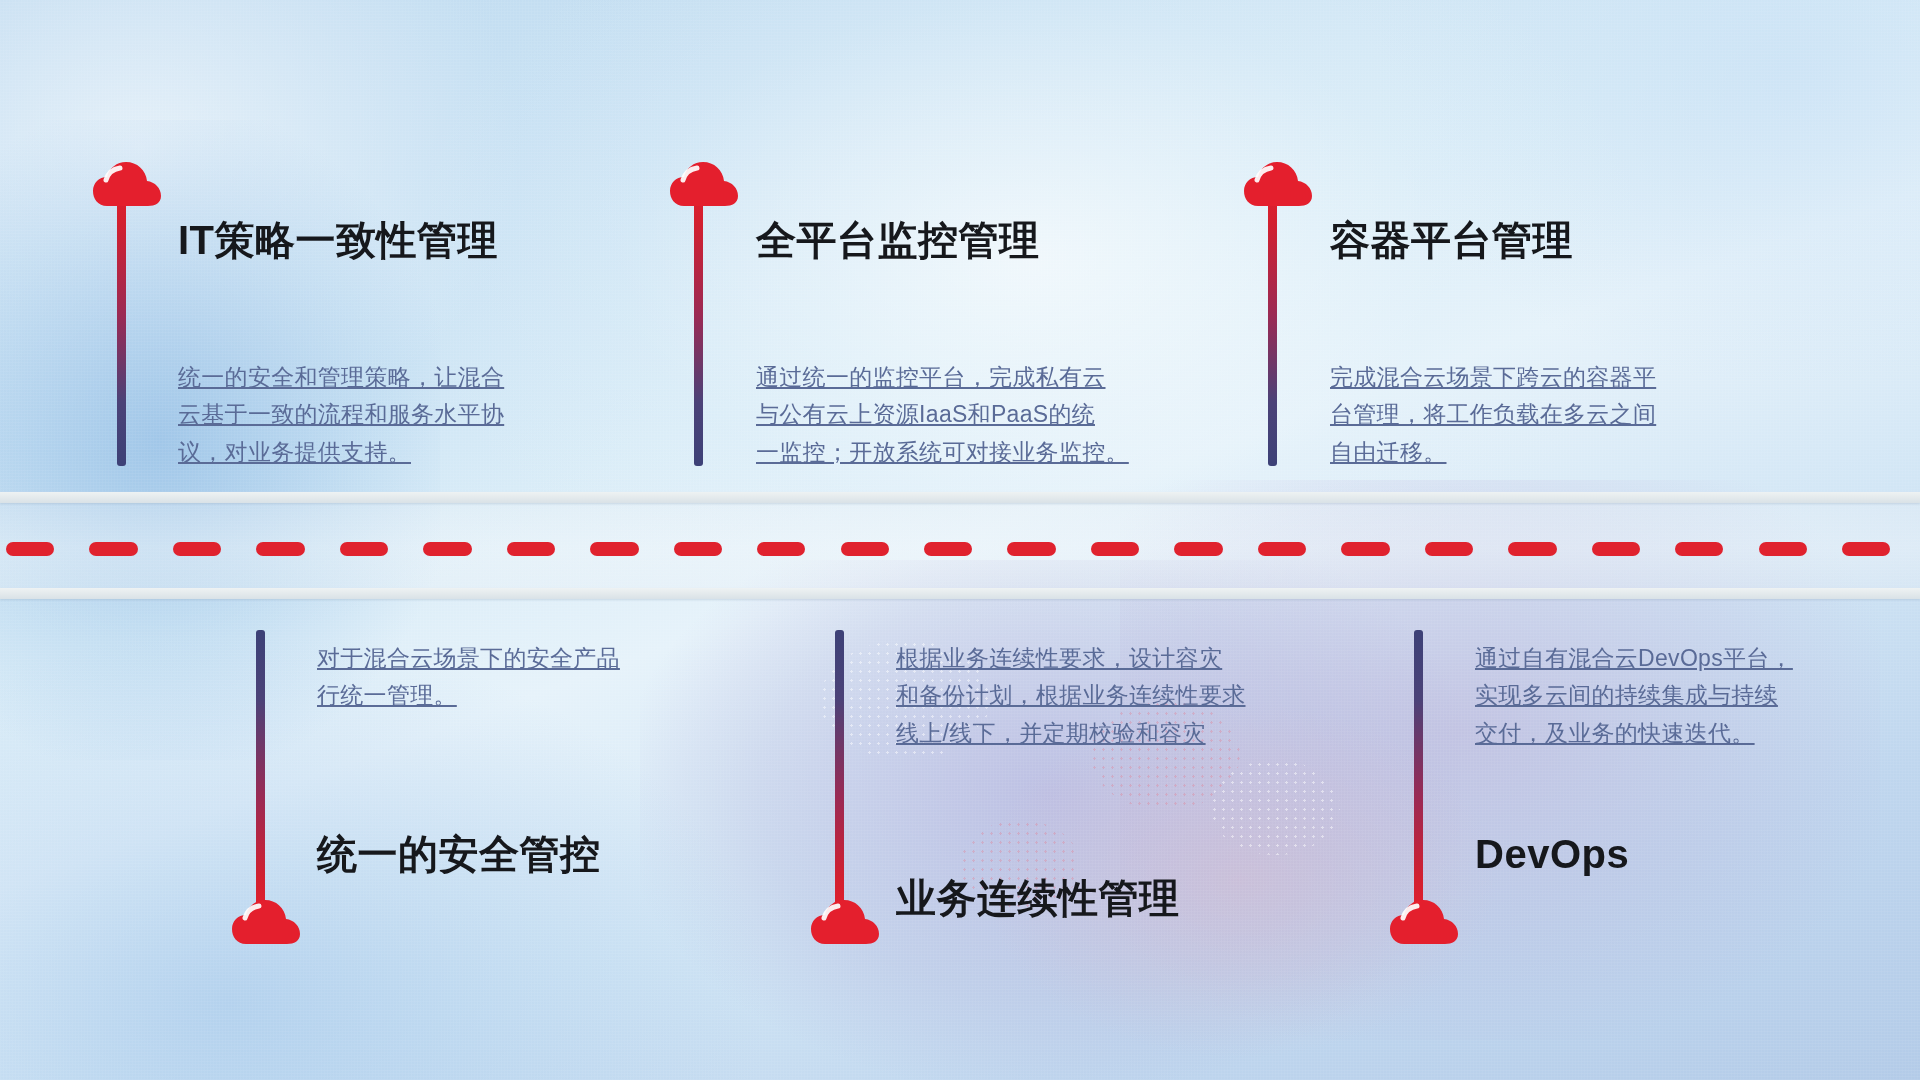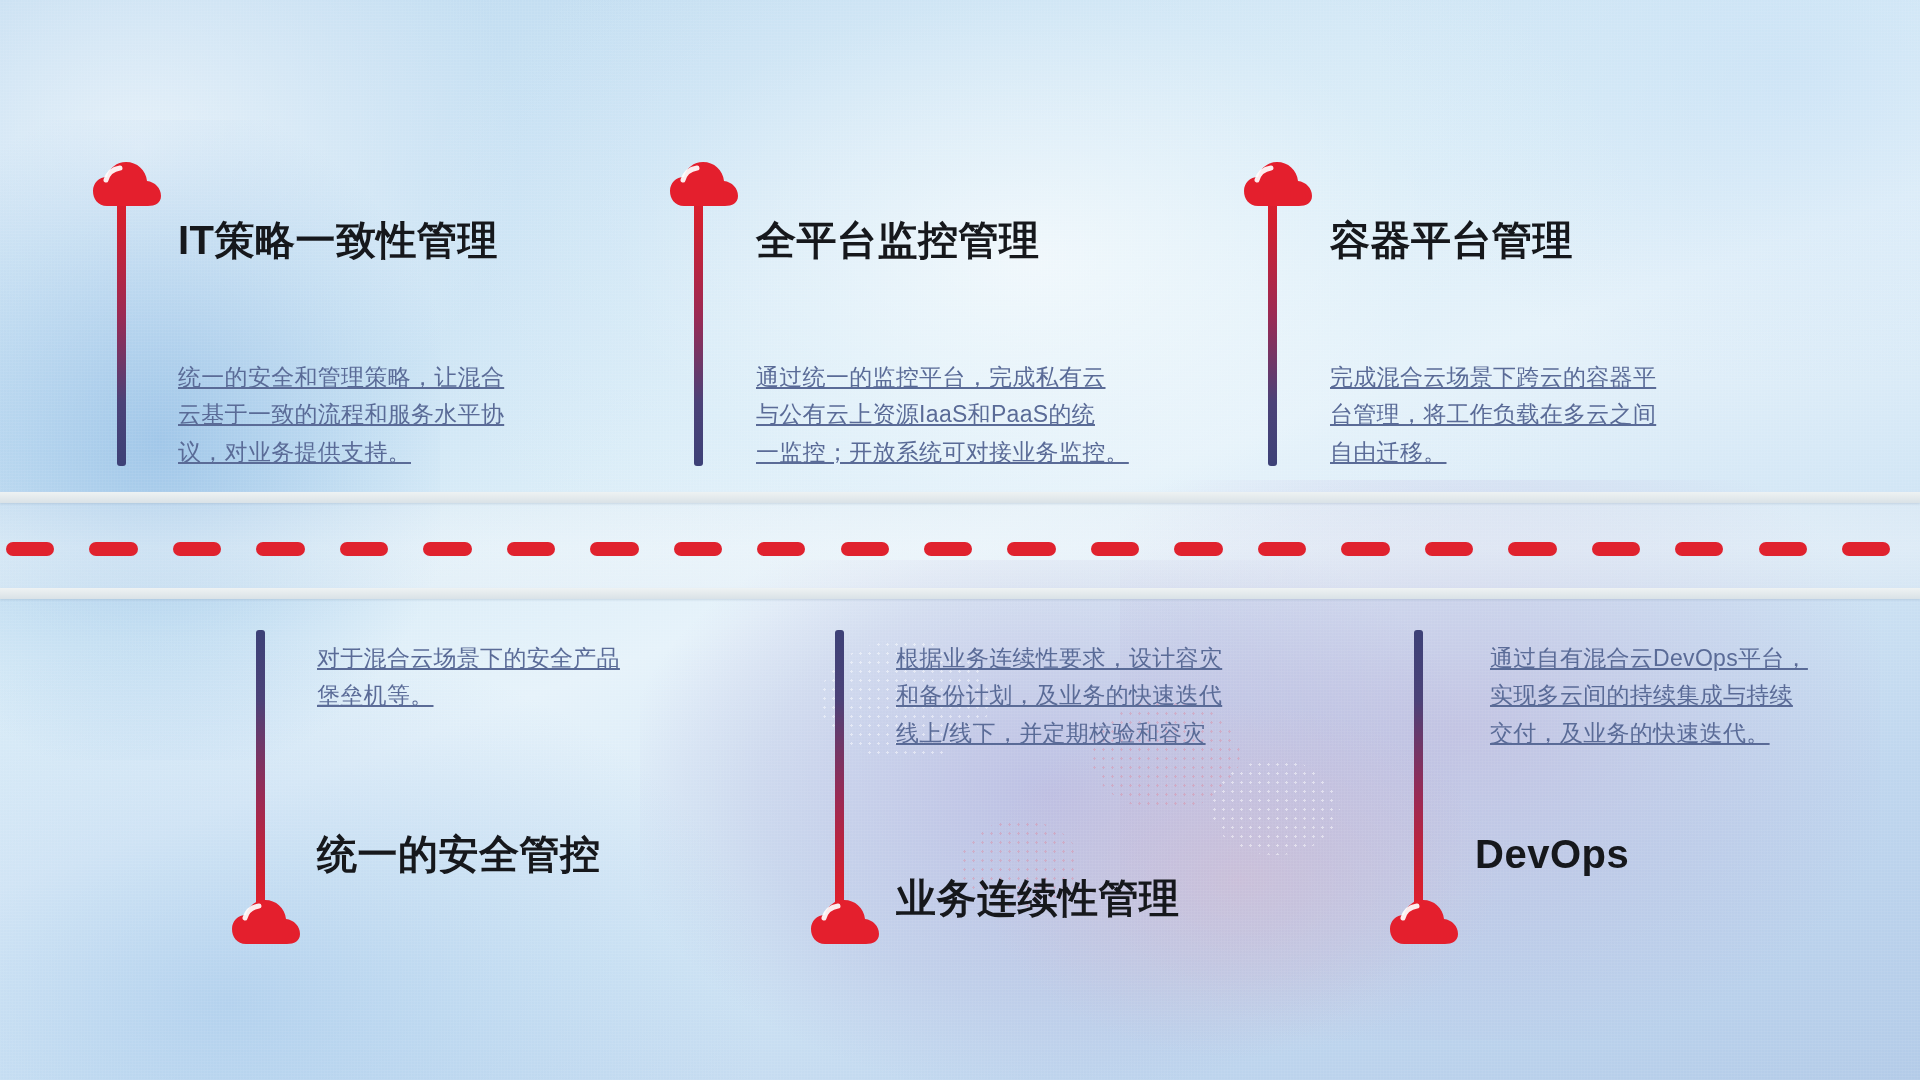--- a/index.html
+++ b/index.html
@@ -274,50 +274,50 @@
   <div class="item">
     <div class="stem up" style="left:256px; top:630px; height:290px;"></div>
     <div class="cloud" style="left:232px; top:898px;">
       <svg viewBox="0 0 68 50" xmlns="http://www.w3.org/2000/svg">
         <path d="M14 46 C5 46 0 39 0 31 C0 23 6 17 14 17 C16 8 24 2 33 2 C44 2 53 10 54 21 C62 22 68 28 68 36 C68 43 62 46 55 46 Z" fill="#e41f2d"></path>
         <path d="M13 20 C15 13 20 9 27 8" fill="none" stroke="#ffffff" stroke-width="5" stroke-linecap="round" opacity="0.92"></path>
       </svg>
     </div>
     <div class="item-body" style="left:317px; top:640px;">
       <span>对于混合云场景下的安全产品</span>
-      <span>堡垒机等。</span>
+      <span>行统一管理。</span>
     </div>
     <div class="item-title" style="left:317px; top:832px;">统一的安全管控</div>
   </div>
 
   <div class="item">
     <div class="stem up" style="left:835px; top:630px; height:290px;"></div>
     <div class="cloud" style="left:811px; top:898px;">
       <svg viewBox="0 0 68 50" xmlns="http://www.w3.org/2000/svg">
         <path d="M14 46 C5 46 0 39 0 31 C0 23 6 17 14 17 C16 8 24 2 33 2 C44 2 53 10 54 21 C62 22 68 28 68 36 C68 43 62 46 55 46 Z" fill="#e41f2d"></path>
         <path d="M13 20 C15 13 20 9 27 8" fill="none" stroke="#ffffff" stroke-width="5" stroke-linecap="round" opacity="0.92"></path>
       </svg>
     </div>
     <div class="item-body" style="left:896px; top:640px;">
       <span>根据业务连续性要求，设计容灾</span>
-      <span>和备份计划，及业务的快速迭代</span>
+      <span>和备份计划，根据业务连续性要求</span>
       <span>线上/线下，并定期校验和容灾</span>
     </div>
     <div class="item-title" style="left:896px; top:864px;margin-top:12px;">业务连续性管理</div>
   </div>
 
   <div class="item">
     <div class="stem up" style="left:1414px; top:630px; height:290px;"></div>
     <div class="cloud" style="left:1390px; top:898px;">
       <svg viewBox="0 0 68 50" xmlns="http://www.w3.org/2000/svg">
         <path d="M14 46 C5 46 0 39 0 31 C0 23 6 17 14 17 C16 8 24 2 33 2 C44 2 53 10 54 21 C62 22 68 28 68 36 C68 43 62 46 55 46 Z" fill="#e41f2d"></path>
         <path d="M13 20 C15 13 20 9 27 8" fill="none" stroke="#ffffff" stroke-width="5" stroke-linecap="round" opacity="0.92"></path>
       </svg>
     </div>
-    <div class="item-body" style="left:1475px; top:640px;margin-left:15px;">
+    <div class="item-body" style="left:1475px; top:640px;">
       <span>通过自有混合云DevOps平台，</span>
       <span>实现多云间的持续集成与持续</span>
       <span>交付，及业务的快速迭代。</span>
     </div>
     <div class="item-title" style="left:1475px; top:832px;">DevOps</div>
   </div>
 
 </div>
 
 </body></html>

